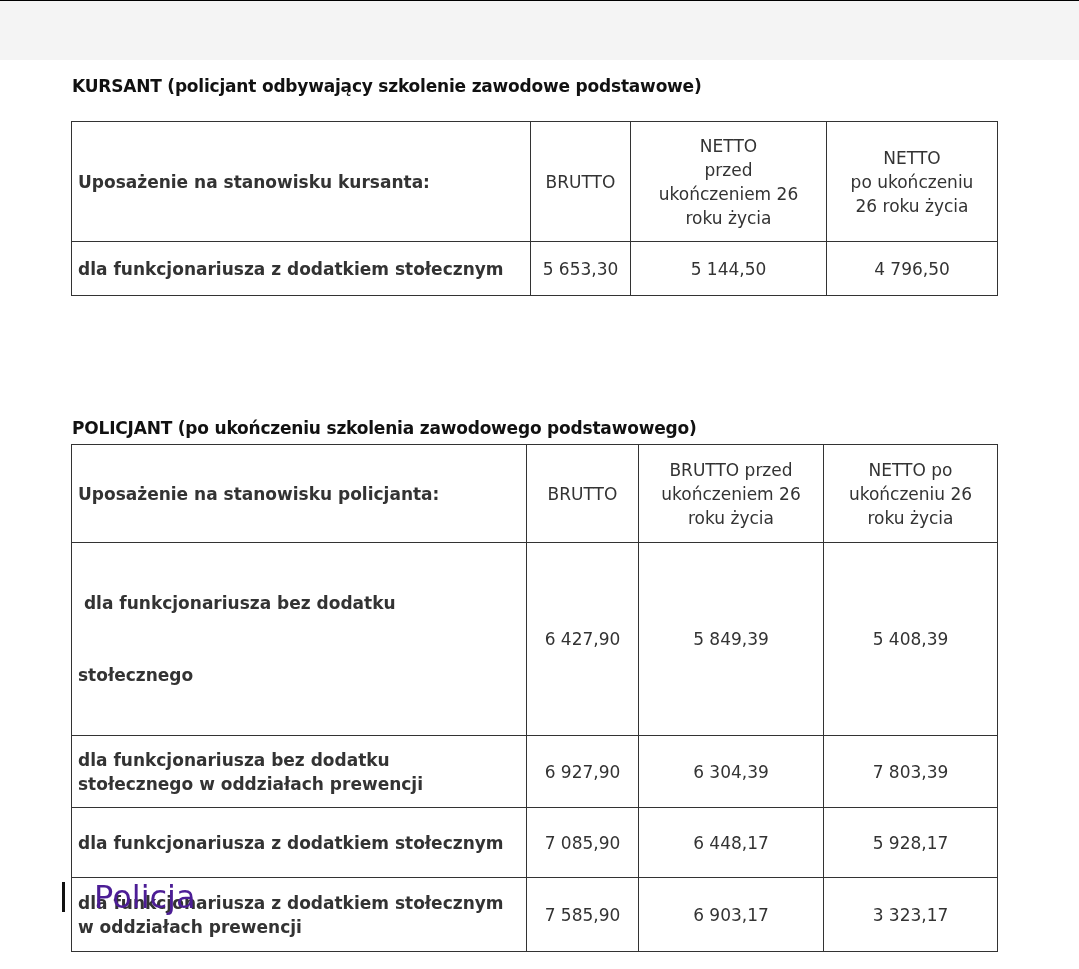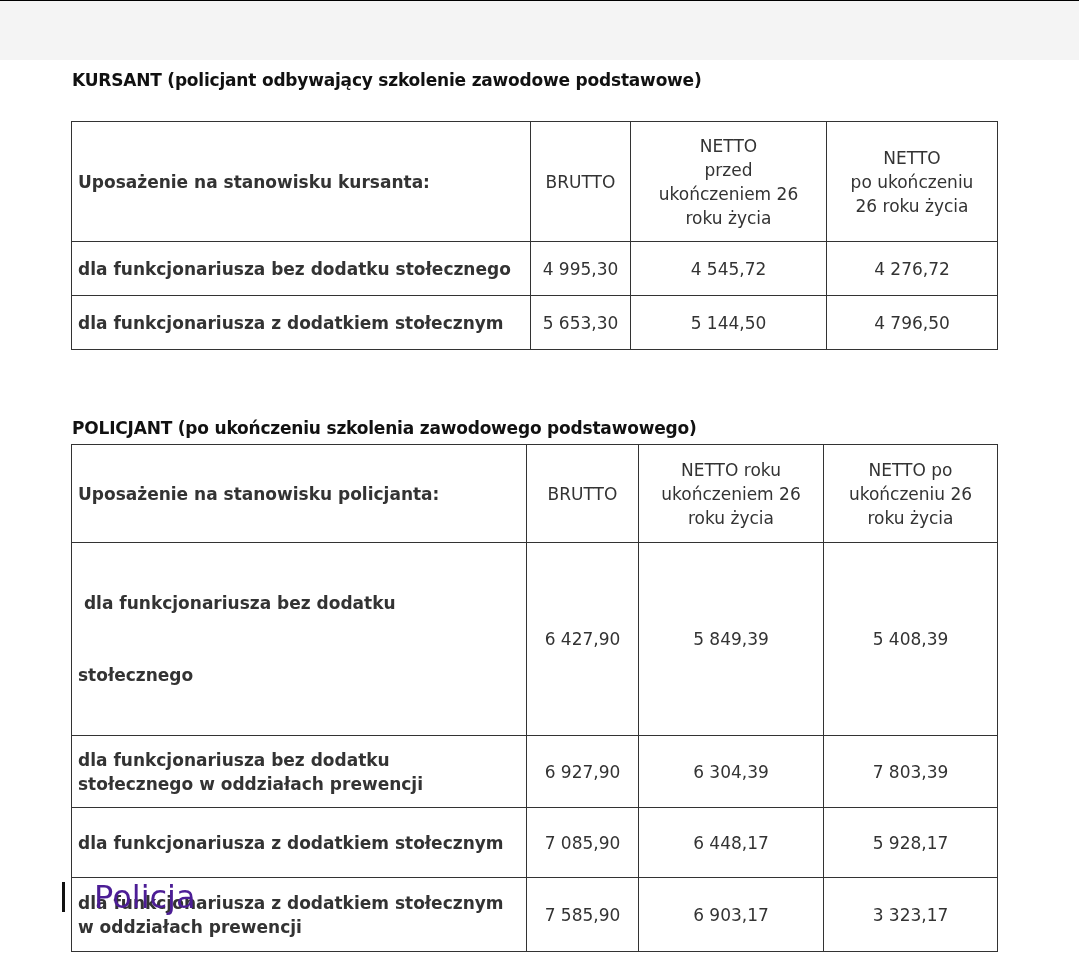--- a/index.html
+++ b/index.html
@@ -9,21 +9,21 @@
       font-family: "DejaVu Sans", sans-serif;
     }
     .topbar {
       position: absolute; left: 0; top: 0; width: 1079px; height: 60px;
       background: #f4f4f4; border-top: 1px solid #000; box-sizing: border-box;
     }
     .section-title {
       position: absolute; left: 72px; font-weight: bold; font-size: 17px;
       color: #111; letter-spacing: -0.2px; white-space: nowrap;
     }
-    #t1-title { top: 70px; }
+    #t1-title { top: 76px; }
     #t2-title { top: 418px; }
     table.sal {
       position: absolute; border-collapse: collapse; table-layout: fixed;
       font-size: 17px; color: #333; background: #fff;
     }
     table.sal td, table.sal th {
       border: 1.5px solid #333; padding: 0 6px; font-weight: normal;
       line-height: 24px; vertical-align: middle;
     }
     table.sal th.c, table.sal td.c { text-align: center; }
@@ -74,26 +74,20 @@
       <div>ukończeniem 26</div>
       <div>roku życia</div>
     </th>
     <th class="c">
       <div>NETTO</div>
       <div>po ukończeniu</div>
       <div>26 roku życia</div>
     </th>
   </tr>
   <tr class="row">
-    <td class="l">dla funkcjonariusza bez dodatku stołecznego</td>
-    <td class="c">4 995,30</td>
-    <td class="c">4 545,72</td>
-    <td class="c">4 276,72</td>
-  </tr>
-  <tr class="row">
     <td class="l">dla funkcjonariusza z dodatkiem stołecznym</td>
     <td class="c">5 653,30</td>
     <td class="c">5 144,50</td>
     <td class="c">4 796,50</td>
   </tr>
 </tbody>
   </table>
 
 <div class="section-title" id="t2-title">POLICJANT (po ukończeniu szkolenia zawodowego podstawowego)</div>
 
@@ -102,21 +96,21 @@
       <col class="c1">
       <col class="c2">
       <col class="c3">
       <col class="c4">
     </colgroup>
   <tbody>
       <tr class="hdr">
     <th class="l"><span>Uposażenie na stanowisku </span><b>policjanta</b><span>:</span></th>
     <th class="c">BRUTTO</th>
     <th class="c">
-      <div>NETTO roku</div>
+      <div>BRUTTO przed</div>
       <div>ukończeniem 26</div>
       <div>roku życia</div>
     </th>
     <th class="c">
       <div>NETTO po</div>
       <div>ukończeniu 26</div>
       <div>roku życia</div>
     </th>
   </tr>
   <tr class="row">

